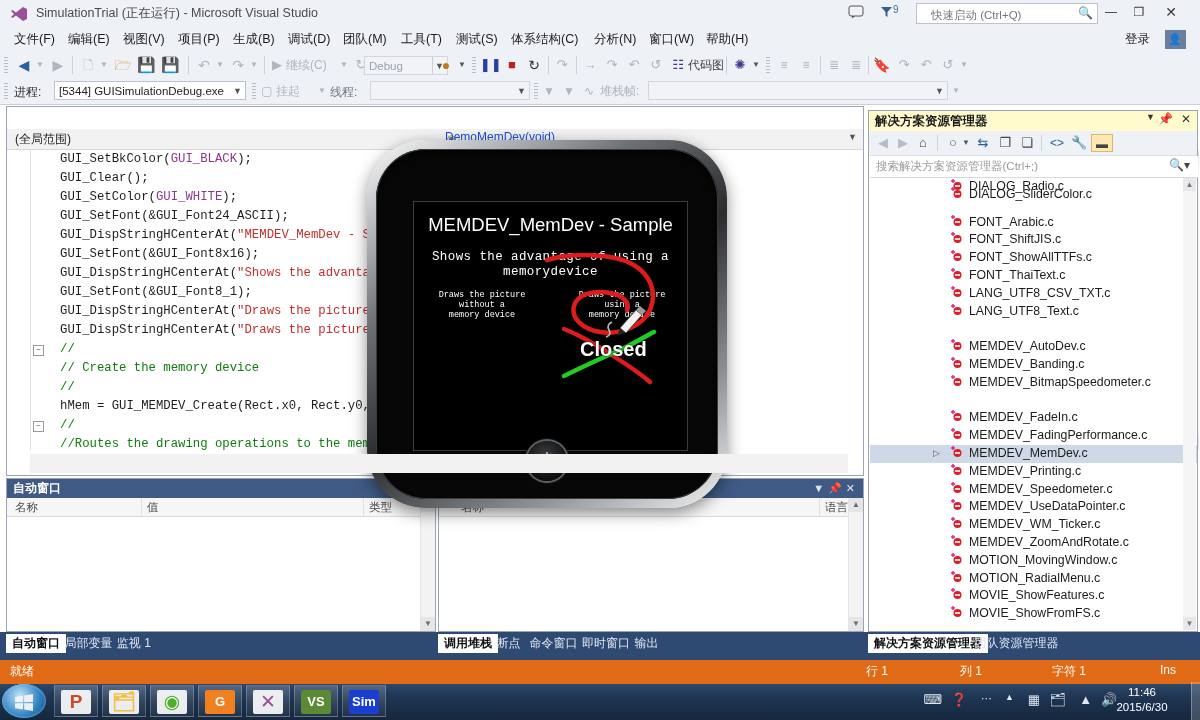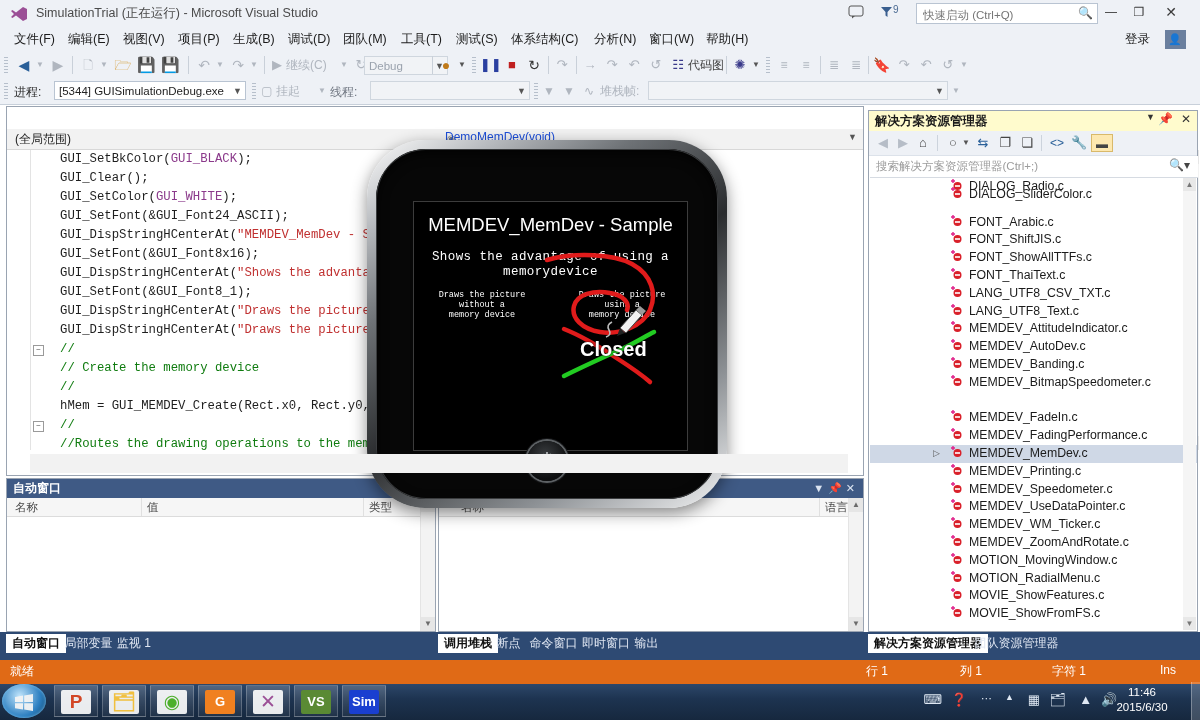--- a/index.html
+++ b/index.html
@@ -11,21 +11,21 @@
   }
   #app{position:relative;width:1200px;height:720px;}
 
   
   .titlebar{position:absolute;left:0;top:0;width:1200px;height:27px;background:#eef1f6;}
   .vs-logo{position:absolute;left:10px;top:5px;width:18px;height:18px;color:#9b4f96;font-size:16px;line-height:18px;text-align:center;}
   .title-text{position:absolute;left:36px;top:5px;font-size:12.5px;color:#4a4a4a;white-space:nowrap;}
   .feedback-icon{position:absolute;left:848px;top:5px;width:18px;height:16px;color:#555;font-size:13px;}
   .notif{position:absolute;left:880px;top:4px;color:#4a6a92;font-size:13px;white-space:nowrap;}
   .quicklaunch{position:absolute;left:916px;top:3px;width:180px;height:19px;background:#fff;border:1px solid #b9c4d2;}
-  .quicklaunch input{border:0;outline:0;width:150px;height:17px;margin:1px 0 0 4px;font-size:11.5px;color:#8a8a8a;font-family:"Liberation Sans",sans-serif;background:transparent;}
+  .quicklaunch input{border:0;outline:0;width:150px;height:17px;margin:1px 0 0 12px;font-size:11.5px;color:#8a8a8a;font-family:"Liberation Sans",sans-serif;background:transparent;}
   .ql-search{position:absolute;right:4px;top:2px;color:#4f4f4f;font-size:12px;}
   .wbtn{position:absolute;top:3px;width:26px;height:19px;text-align:center;line-height:19px;color:#3a3a3a;font-size:12px;cursor:default;}
   .wmin{right:76px;} .wmax{right:48px;} .wclose{right:16px;font-size:14px;}
 
   
   .menubar{position:absolute;left:0;top:27px;width:1200px;height:25px;background:#eef1f6;}
   .menu-item{position:absolute;top:3px;height:19px;line-height:19px;padding:0 6px;font-size:12.5px;color:#1b1b1b;white-space:nowrap;}
   .signin{position:absolute;right:50px;top:4px;font-size:12.5px;color:#1b1b1b;}
   .user-ico{position:absolute;right:14px;top:3px;width:21px;height:19px;background:#6a7f9e;color:#fff;font-size:11px;text-align:center;line-height:19px;}
 
@@ -435,28 +435,20 @@
           <span class="nm">LANG_UTF8_CSV_TXT.c</span>
         </div>
         <div class="row" style="top: 124.6px;">
           <span class="ico"><svg width="13" height="13" viewBox="0 0 13 13">
               <path d="M1 1 L5 1 M3 -1 L3 3" stroke="#e0218a" stroke-width="1.4" transform="translate(0,2)"></path>
               <circle cx="7.5" cy="8" r="4" fill="#d9202a"></circle>
               <rect x="5" y="7.2" width="5" height="1.6" fill="#fff"></rect>
             </svg></span>
           <span class="nm">LANG_UTF8_Text.c</span>
         </div>
-        <div class="row" style="top: 142.4px;">
-          <span class="ico"><svg width="13" height="13" viewBox="0 0 13 13">
-              <path d="M1 1 L5 1 M3 -1 L3 3" stroke="#e0218a" stroke-width="1.4" transform="translate(0,2)"></path>
-              <circle cx="7.5" cy="8" r="4" fill="#d9202a"></circle>
-              <rect x="5" y="7.2" width="5" height="1.6" fill="#fff"></rect>
-            </svg></span>
-          <span class="nm">MEMDEV_AttitudeIndicator.c</span>
-        </div>
         <div class="row" style="top: 160.2px;">
           <span class="ico"><svg width="13" height="13" viewBox="0 0 13 13">
               <path d="M1 1 L5 1 M3 -1 L3 3" stroke="#e0218a" stroke-width="1.4" transform="translate(0,2)"></path>
               <circle cx="7.5" cy="8" r="4" fill="#d9202a"></circle>
               <rect x="5" y="7.2" width="5" height="1.6" fill="#fff"></rect>
             </svg></span>
           <span class="nm">MEMDEV_AutoDev.c</span>
         </div>
         <div class="row" style="top: 178px;">
           <span class="ico"><svg width="13" height="13" viewBox="0 0 13 13">

